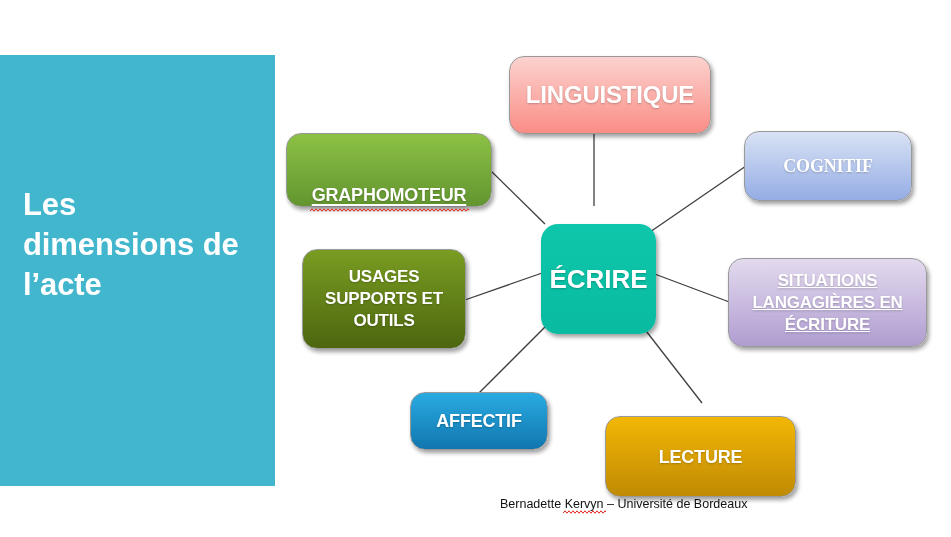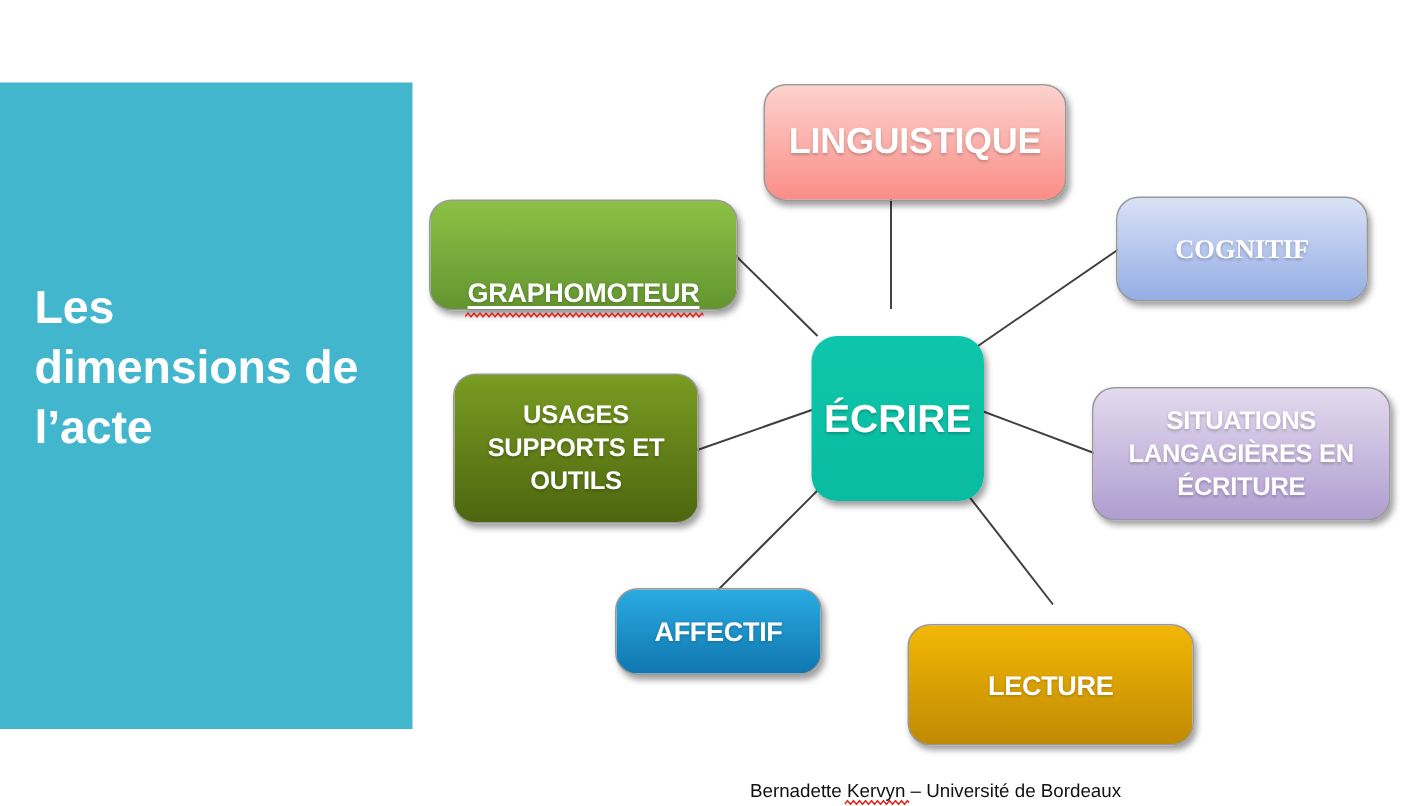--- a/index.html
+++ b/index.html
@@ -97,21 +97,20 @@
     position: absolute;
     left: 500px;
     top: 497px;
     font-size: 12.5px;
     color: #111111;
     white-space: pre;
   }
   .credit .flagged-name {
     position: relative;
     display: inline-block;
-    margin-top: 23px;
   }
   .credit .flagged-name .squiggle {
     position: absolute;
     left: -2px;
     bottom: -3px;
   }
 </style>
 </head>
 <body style="background: rgb(255, 255, 255);">
 
@@ -136,21 +135,21 @@
   </svg>
 
   <div class="node node-linguistique" style="background: linear-gradient(rgb(252, 210, 206), rgb(250, 141, 134)); color: rgb(255, 255, 255);">
     <span>LINGUISTIQUE</span>
   </div>
 
   <div class="node node-cognitif" style="background: linear-gradient(rgb(217, 226, 245), rgb(149, 173, 229)); color: rgb(255, 255, 255);">
     <span>COGNITIF</span>
   </div>
 
-  <div class="node node-situations" style="background: linear-gradient(rgb(227, 218, 238), rgb(176, 157, 209)); color: rgb(255, 255, 255);">
+  <div class="node node-situations" style="background: linear-gradient(rgb(227, 218, 238), rgb(176, 157, 209)); color: rgb(255, 255, 255); text-decoration: underline;">
     <span>SITUATIONS LANGAGIÈRES EN ÉCRITURE</span>
   </div>
 
   <div class="node node-lecture" style="background: linear-gradient(rgb(242, 183, 5), rgb(192, 138, 4)); color: rgb(255, 255, 255); margin-top: 17px;">
     <span>LECTURE</span>
   </div>
 
   <div class="node node-affectif" style="background: linear-gradient(rgb(41, 171, 226), rgb(17, 118, 175)); color: rgb(255, 255, 255);">
     <span>AFFECTIF</span>
   </div>

